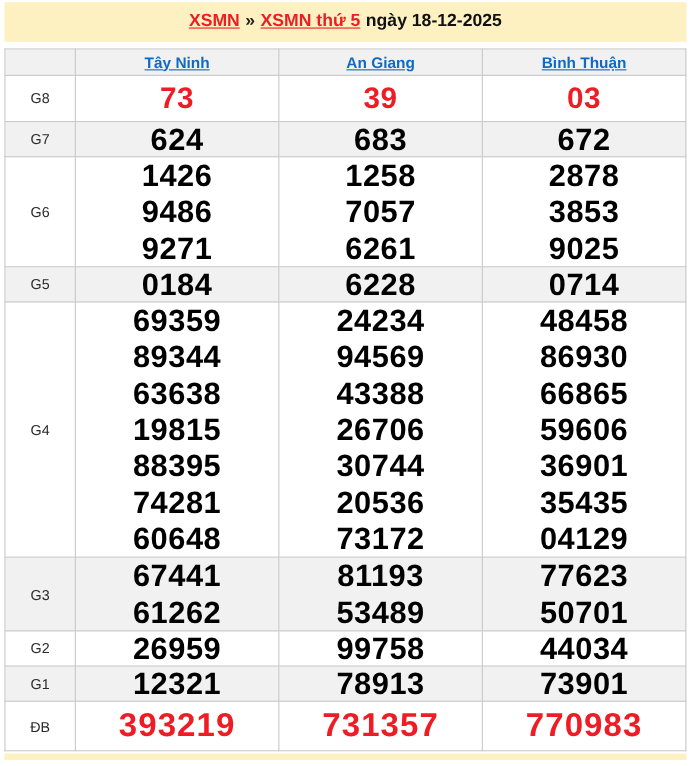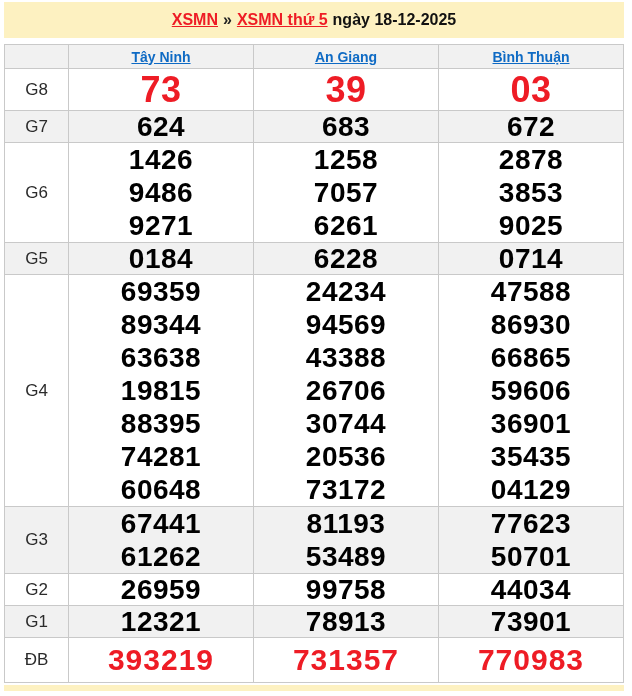--- a/index.html
+++ b/index.html
@@ -63,35 +63,35 @@
   thead a {
     color: var(--blue);
     text-decoration: underline;
     font-weight: bold;
     cursor: pointer;
     text-align: right;
   }
 
   tbody tr.shade { background: var(--shade); }
   td.label {
-    font-size: 17px;
+    font-size: 13px;
     font-weight: normal;
     color: #2b2b2b;
   }
   .num {
     font-weight: bold;
     font-size: 28px;
     color: #000;
     line-height: 33px;
     letter-spacing: 0.5px;
   }
   tr.single .num { line-height: 31px; }
   tr.g8 .num {
     color: var(--red);
-    font-size: 36px;
+    font-size: 27px;
     line-height: 41px;
   }
   tr.db .num {
     color: var(--red);
     font-size: 30px;
     line-height: 44px;
     letter-spacing: 1px;
   }
 
   
@@ -194,21 +194,21 @@
           <td>
             <div class="num">24234</div>
             <div class="num">94569</div>
             <div class="num">43388</div>
             <div class="num">26706</div>
             <div class="num">30744</div>
             <div class="num">20536</div>
             <div class="num">73172</div>
           </td>
           <td>
-            <div class="num">47588</div>
+            <div class="num">48458</div>
             <div class="num">86930</div>
             <div class="num">66865</div>
             <div class="num">59606</div>
             <div class="num">36901</div>
             <div class="num">35435</div>
             <div class="num">04129</div>
           </td>
         </tr>
         <tr class="shade">
           <td class="label">G3</td>

